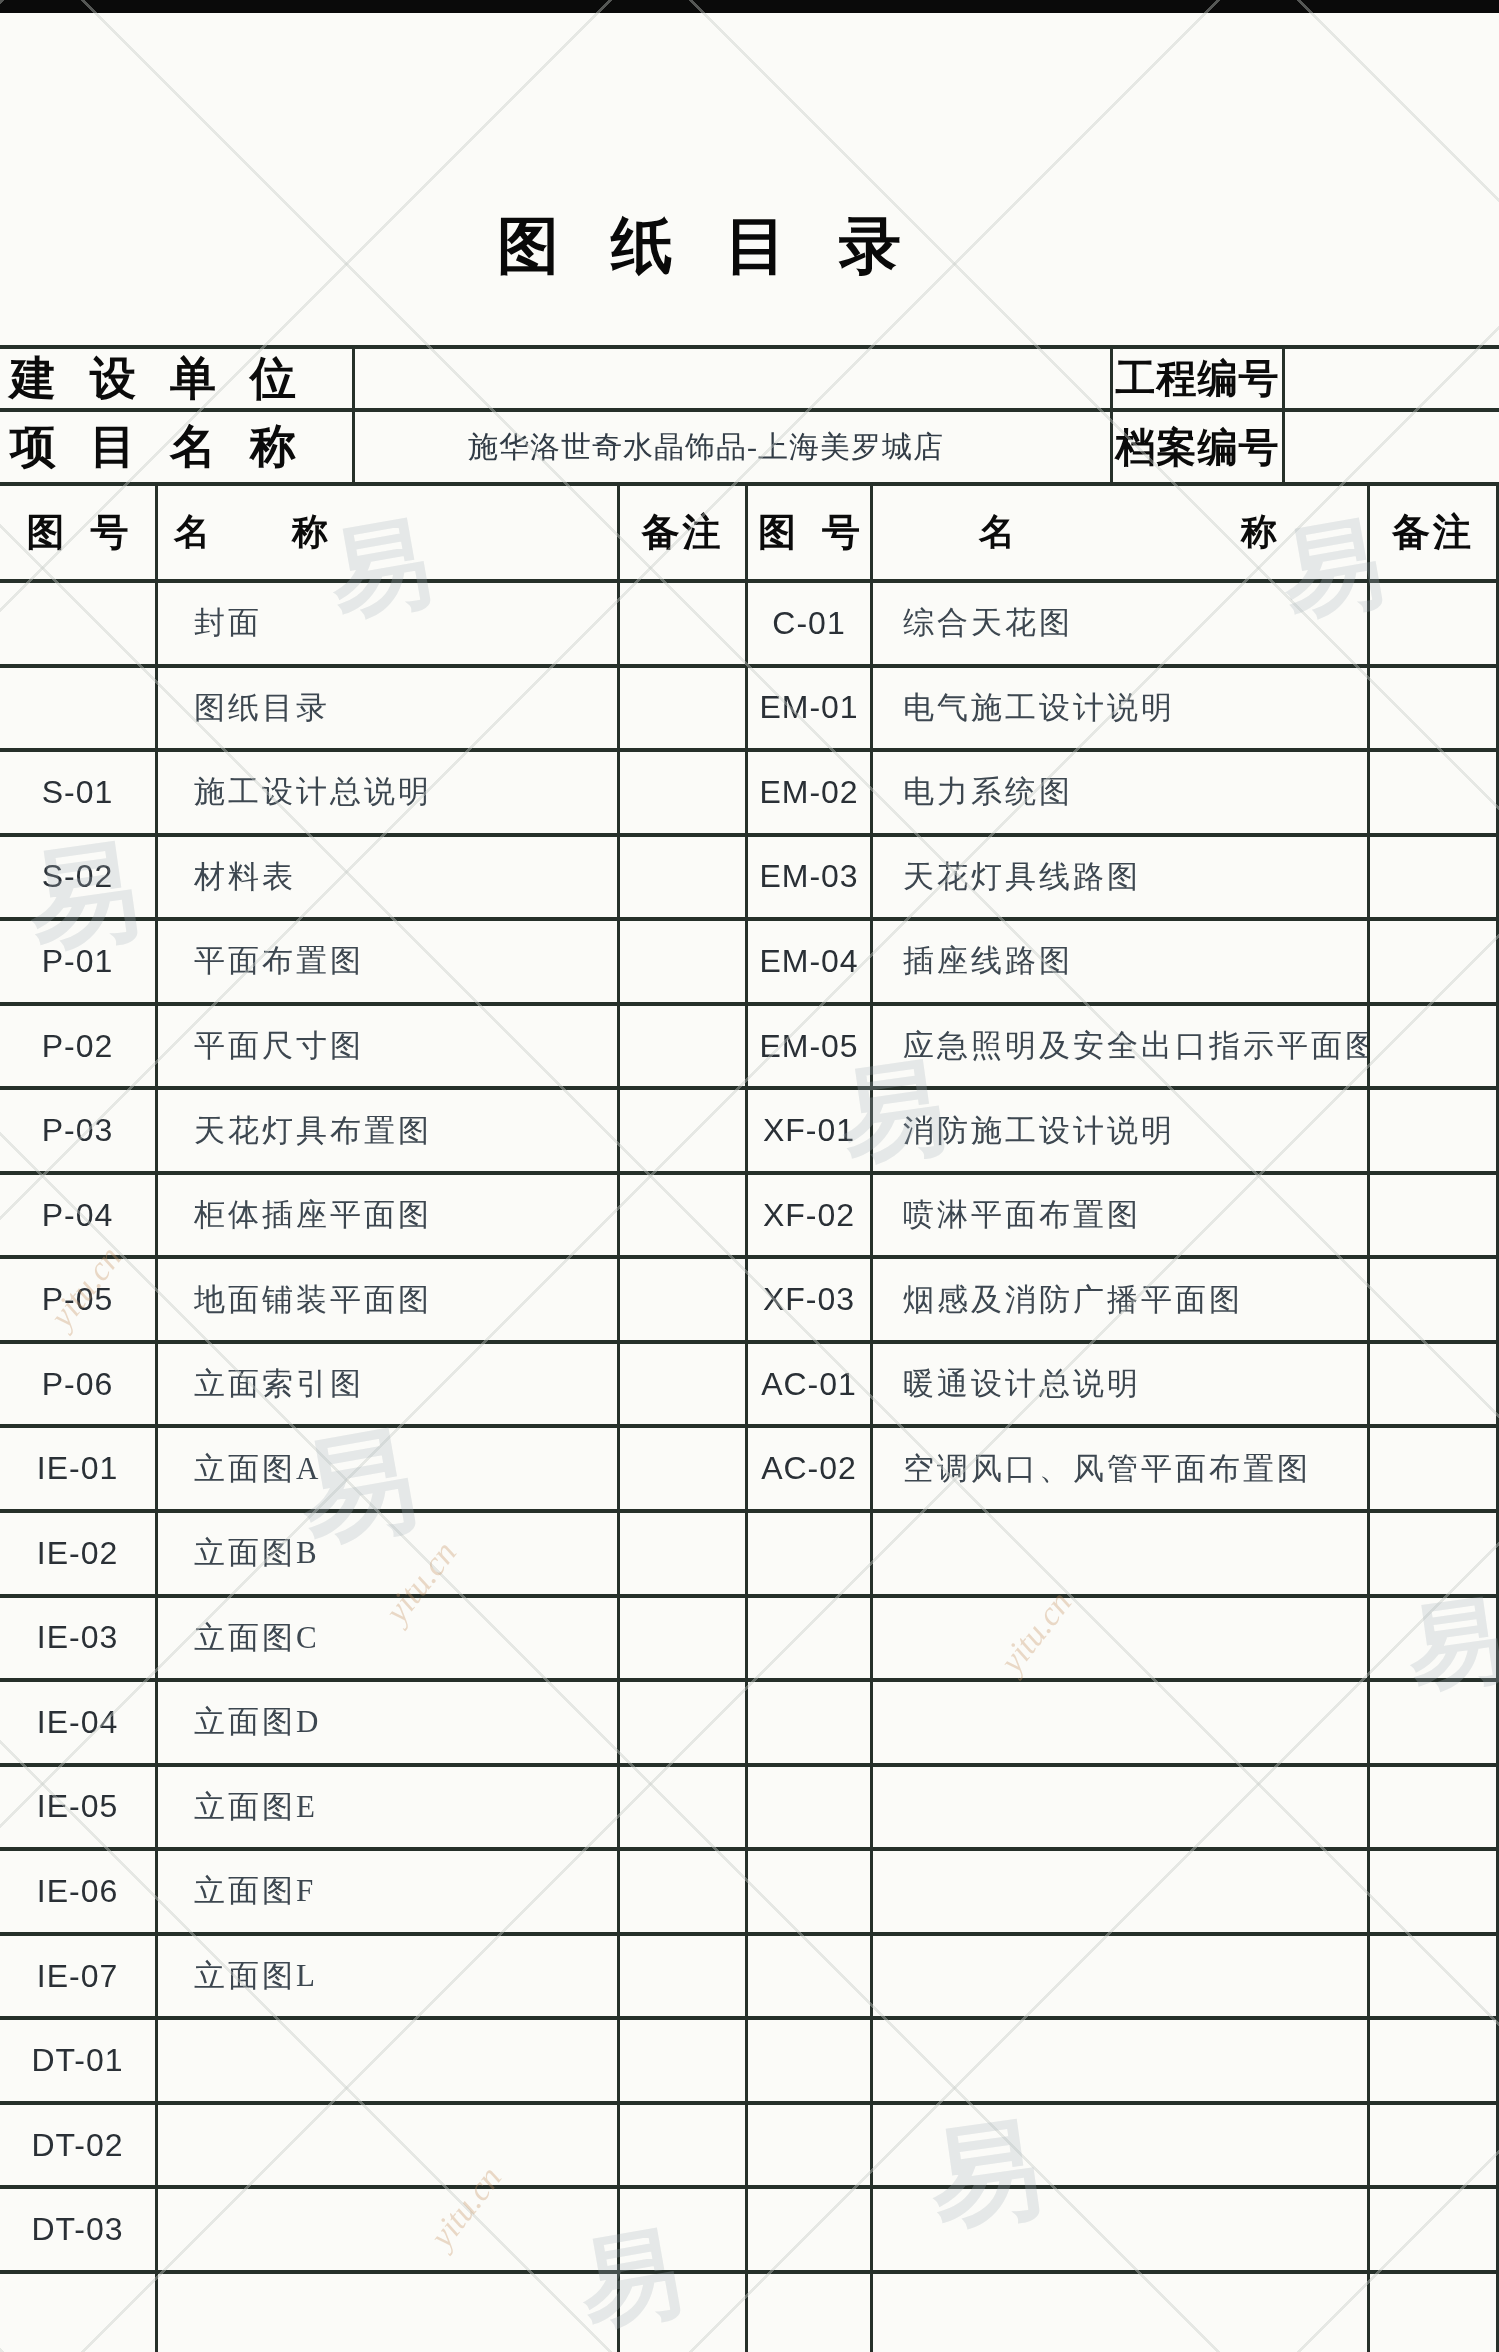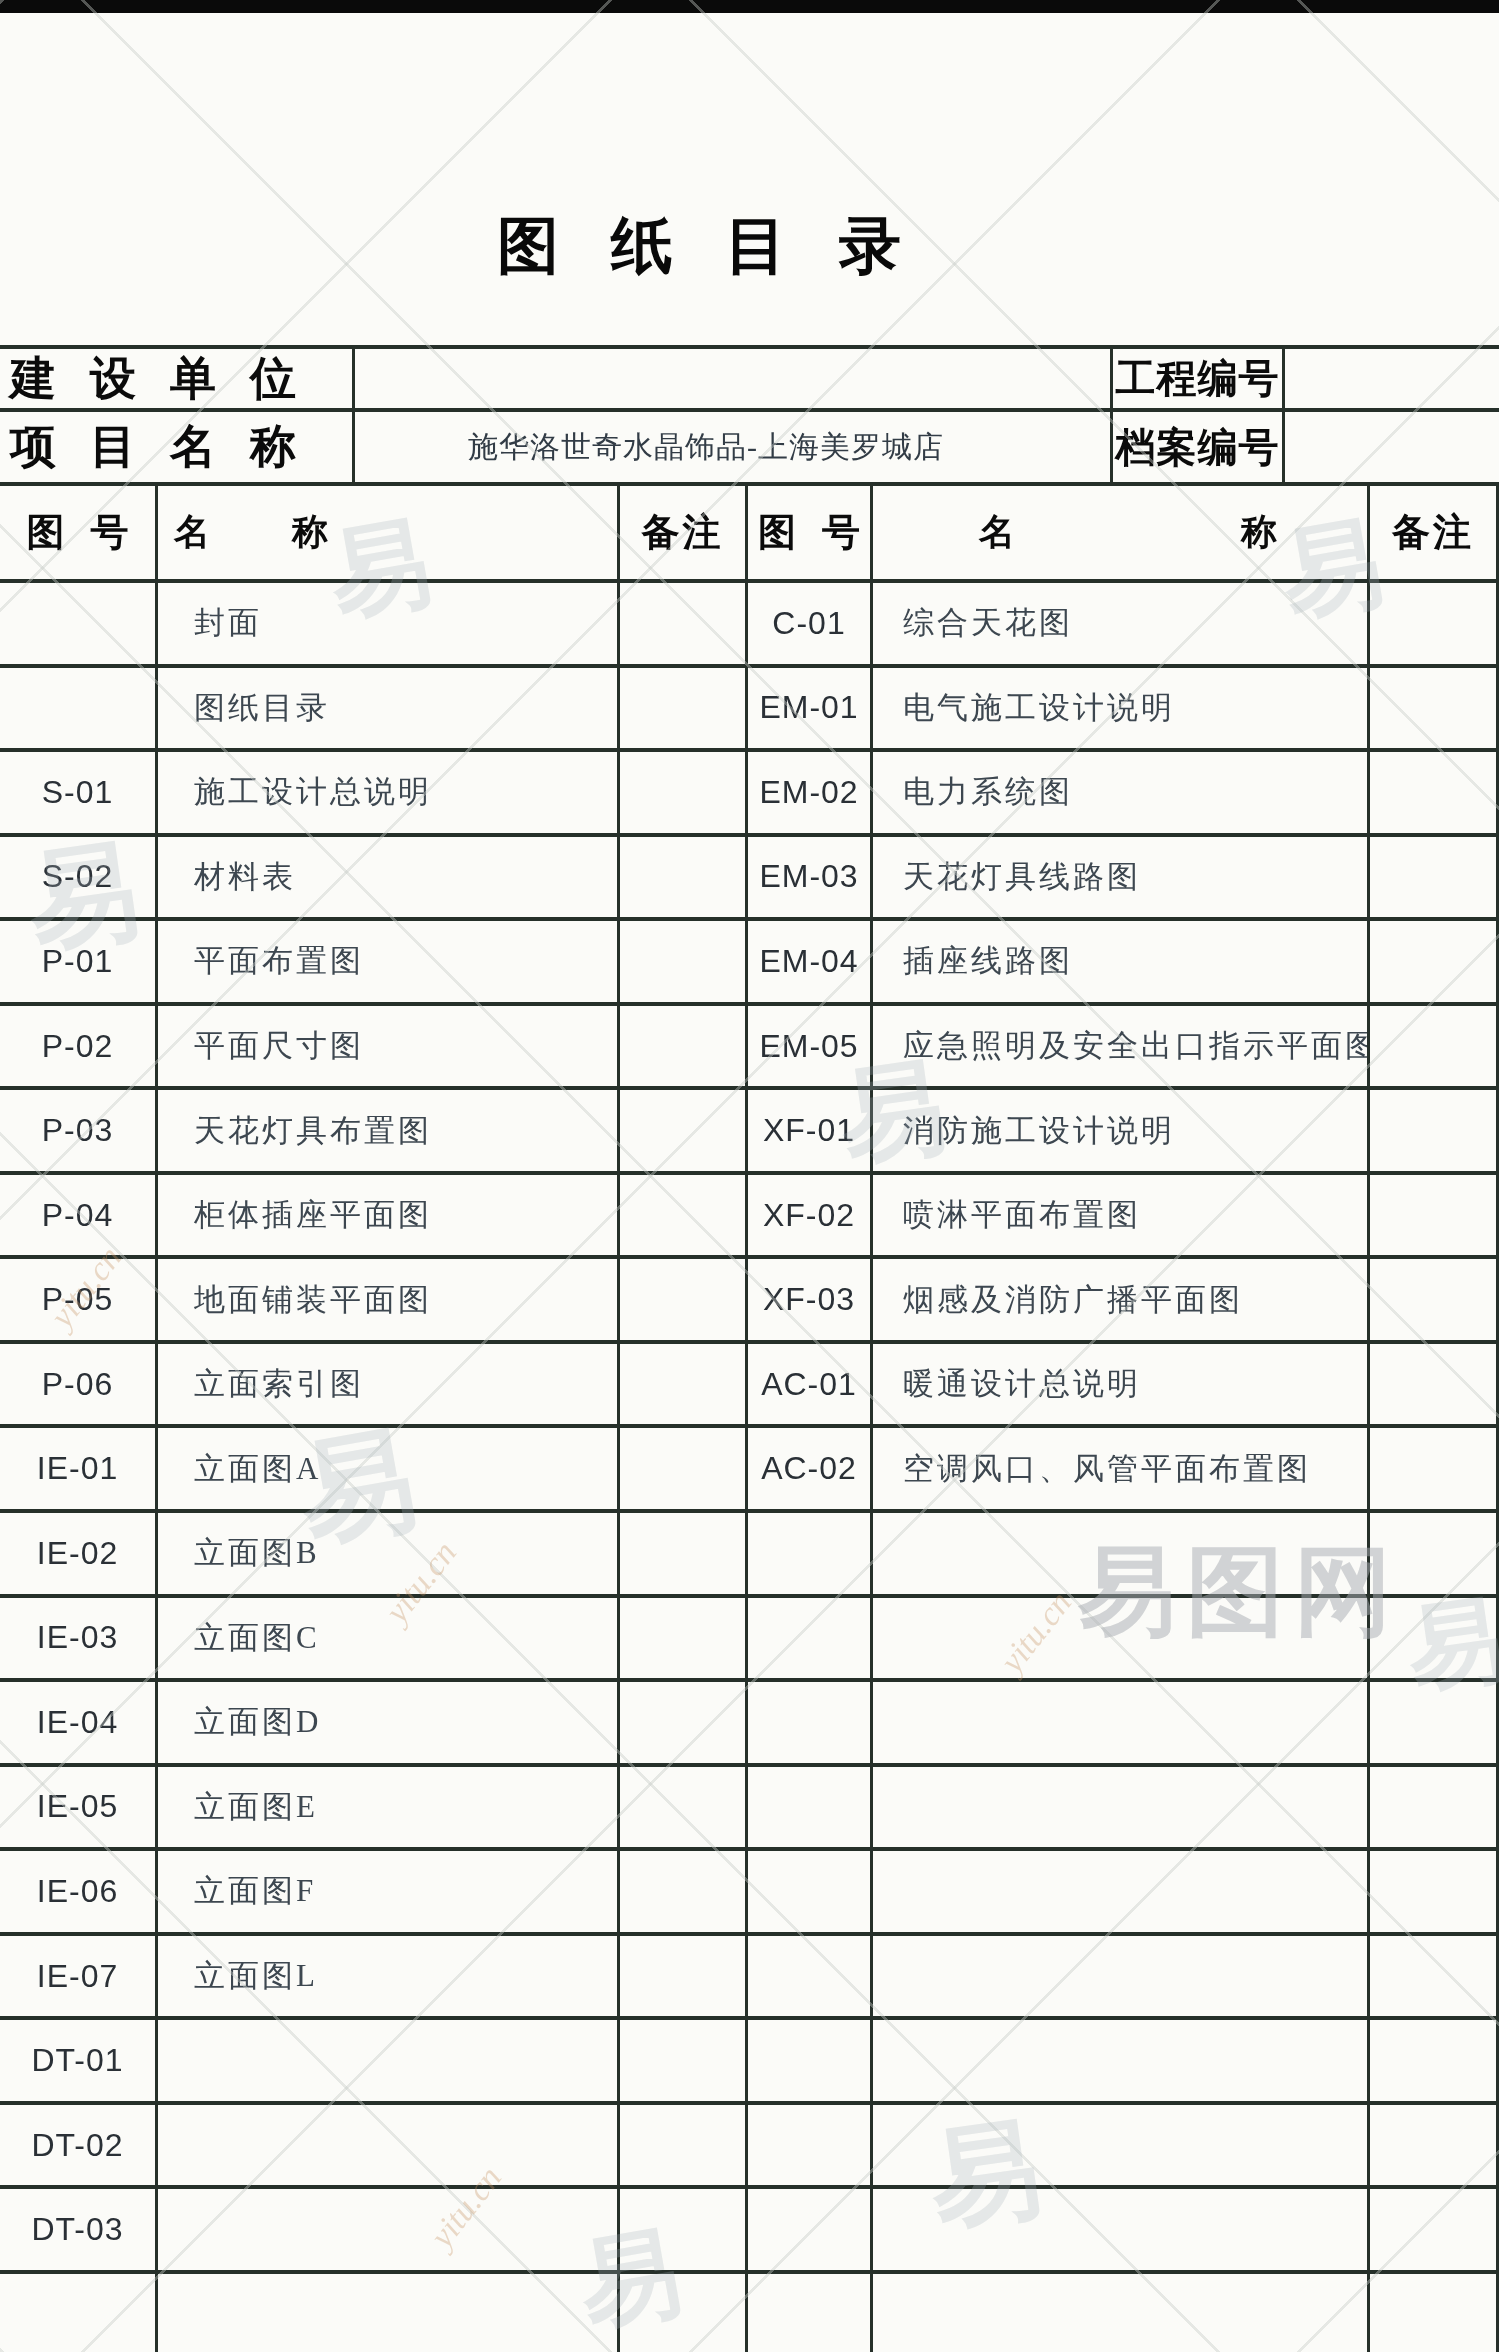--- a/index.html
+++ b/index.html
@@ -242,20 +242,19 @@
 
   <div class="wm-layer">
     <span class="wm-yi" style="left:28px;top:842px;font-size:110px;transform:rotate(-8deg);">易</span>
     <span class="wm-yi" style="left:330px;top:520px;font-size:100px;transform:rotate(-10deg);">易</span>
     <span class="wm-yi" style="left:1282px;top:520px;font-size:100px;transform:rotate(-10deg);">易</span>
     <span class="wm-yi" style="left:840px;top:1060px;font-size:105px;transform:rotate(-8deg);">易</span>
     <span class="wm-yi" style="left:300px;top:1430px;font-size:115px;transform:rotate(-10deg);">易</span>
     <span class="wm-yi" style="left:1408px;top:1598px;font-size:95px;transform:rotate(-8deg);">易</span>
     <span class="wm-yi" style="left:930px;top:2120px;font-size:110px;transform:rotate(-8deg);">易</span>
     <span class="wm-yi" style="left:580px;top:2230px;font-size:100px;transform:rotate(-10deg);">易</span>
-    <span class="wm-brand">易图网</span>
     <span class="wm-script" style="left:375px;top:1565px;transform:rotate(-52deg);">yitu.cn</span>
     <span class="wm-script" style="left:990px;top:1615px;transform:rotate(-52deg);">yitu.cn</span>
     <span class="wm-script" style="left:420px;top:2190px;transform:rotate(-52deg);">yitu.cn</span>
     <span class="wm-script" style="left:40px;top:1270px;transform:rotate(-52deg);">yitu.cn</span>
   </div>
 
 </div>
 
 </body></html>

